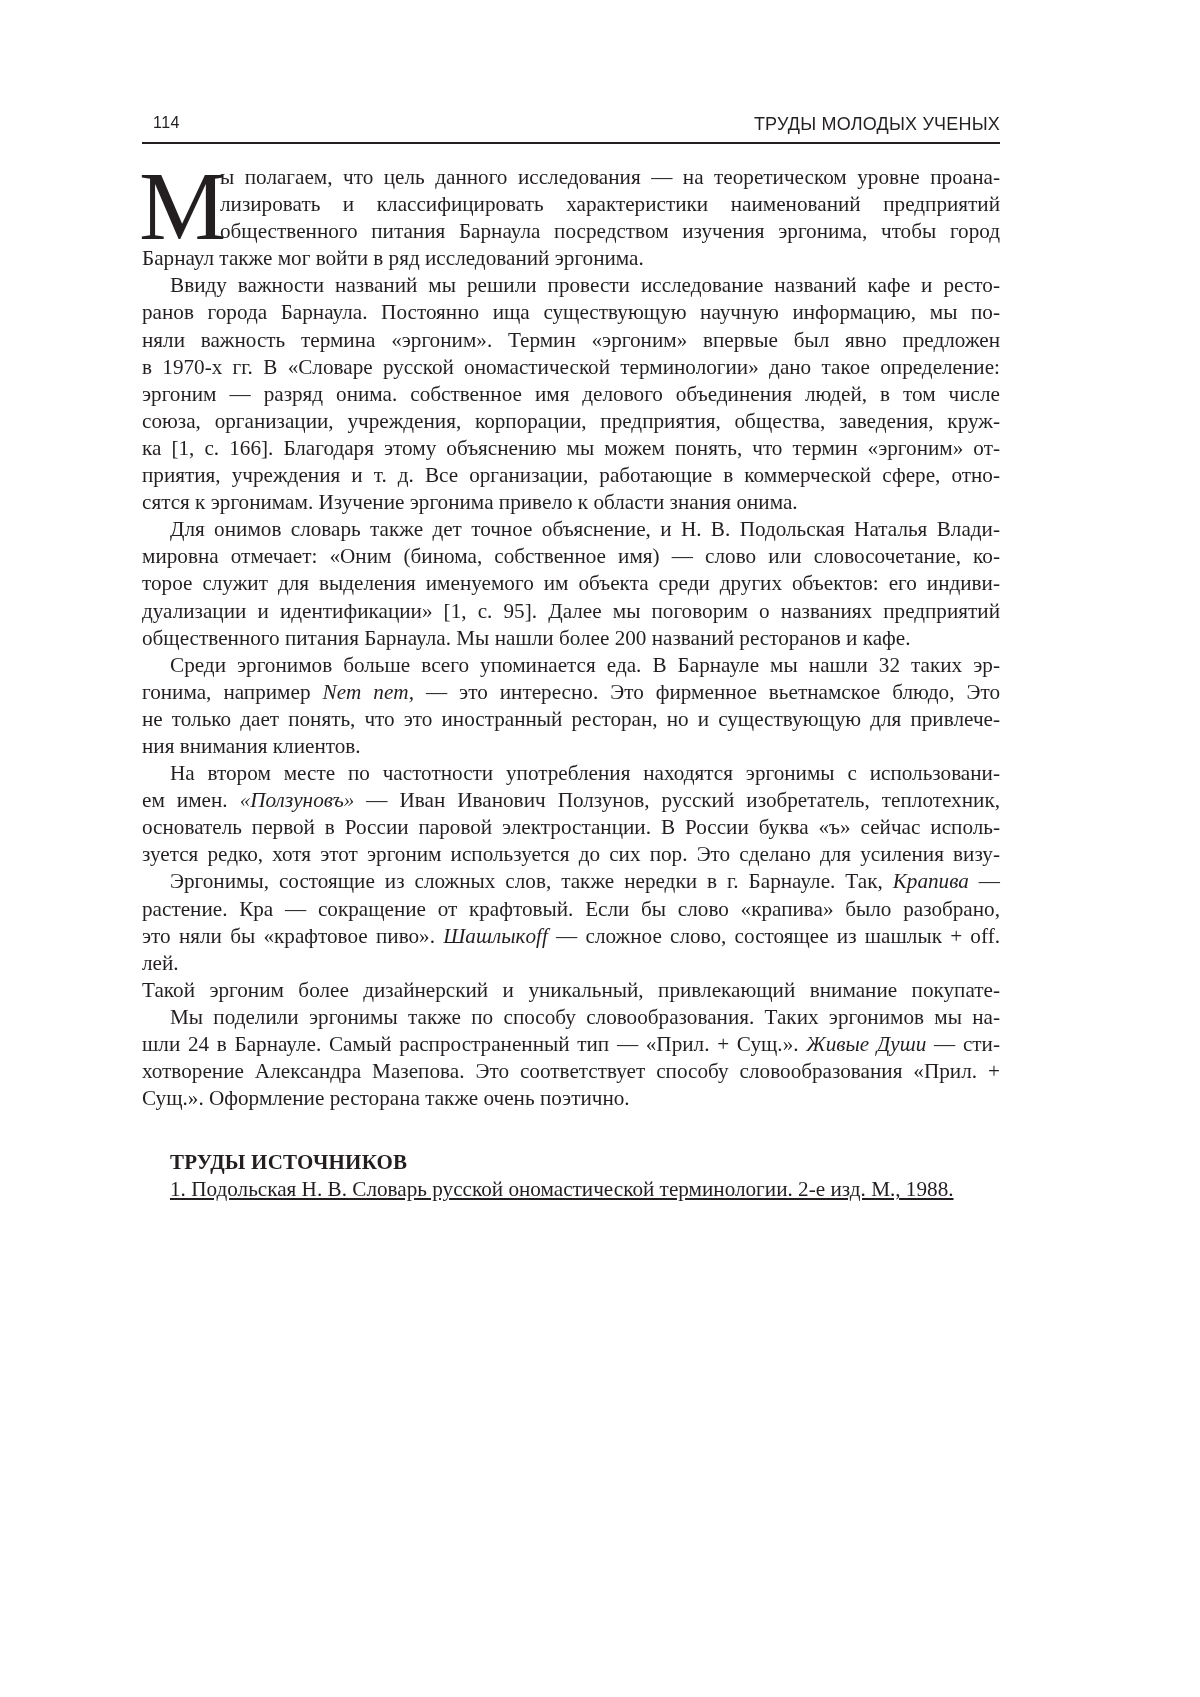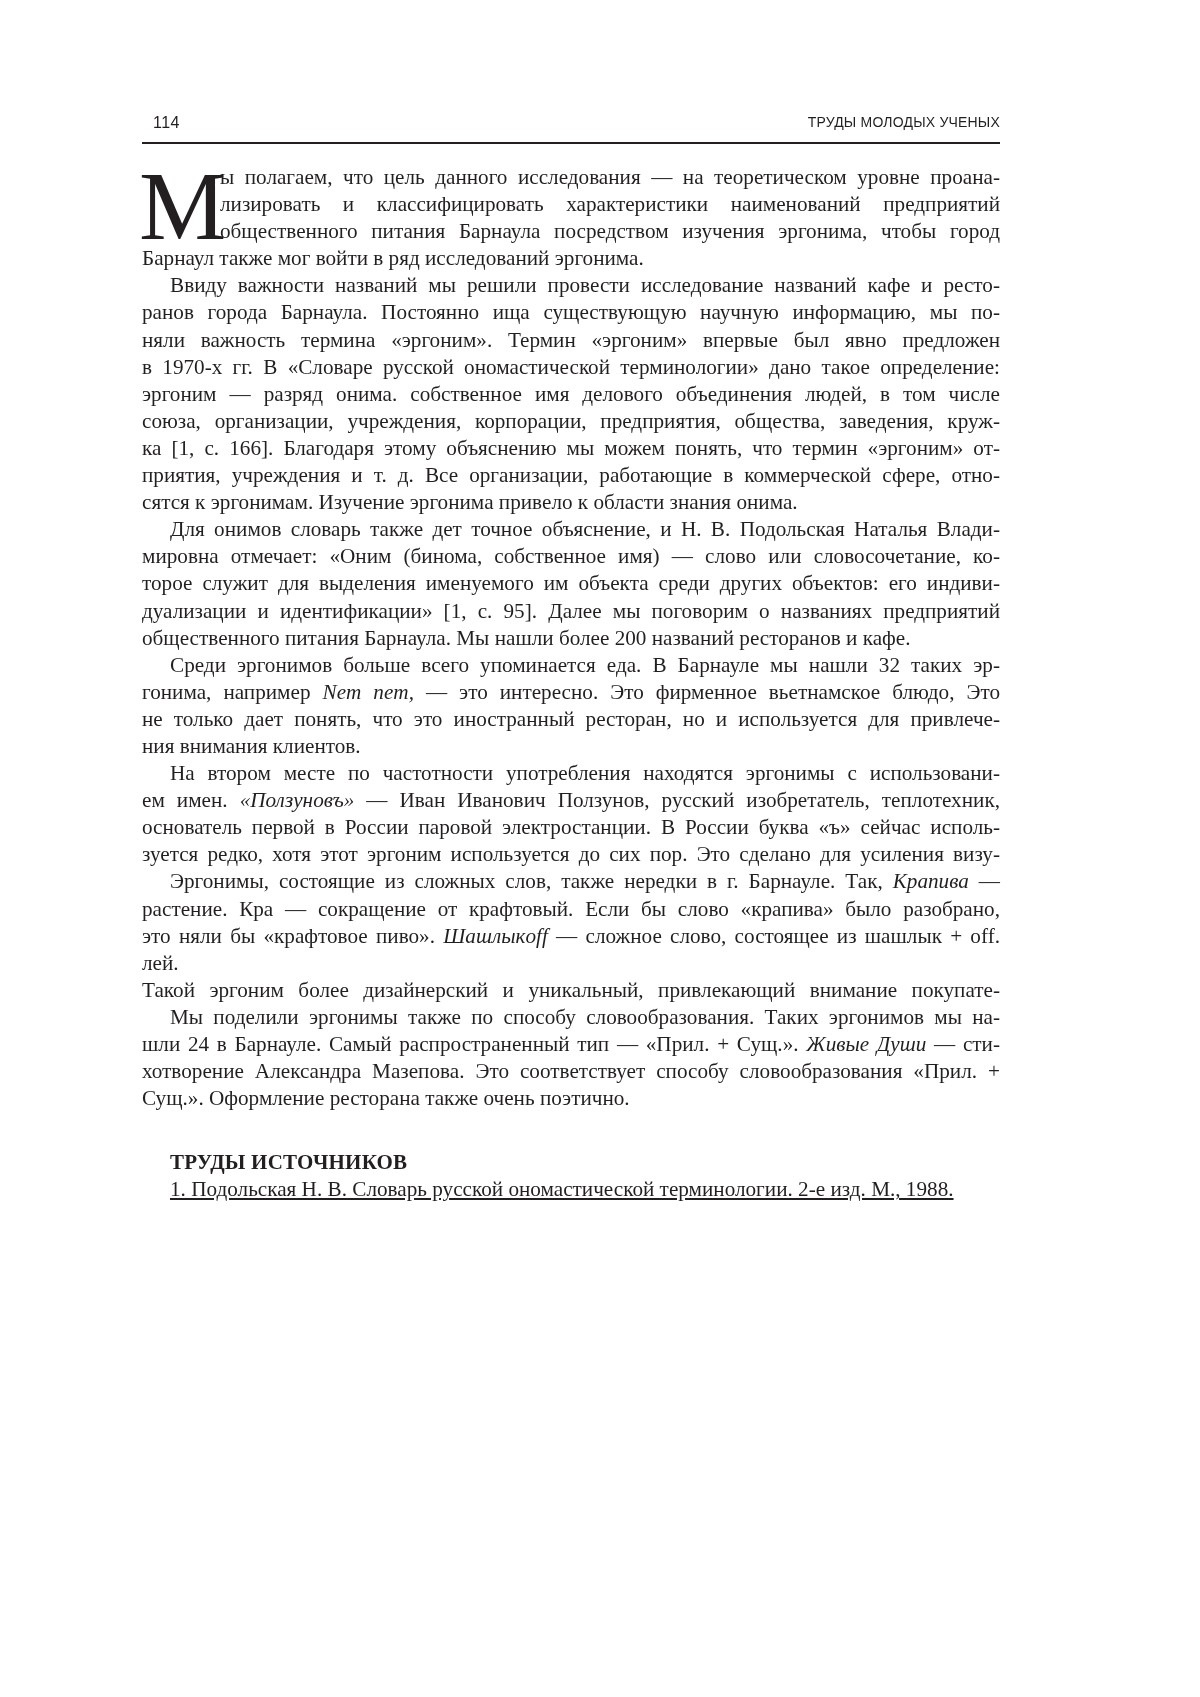--- a/index.html
+++ b/index.html
@@ -1,20 +1,20 @@
 <!DOCTYPE html>
 <html><head>
 <meta charset="utf-8">
 <style>
   html, body { margin: 0; padding: 0; background: #ffffff; }
   body { width: 1200px; height: 1697px; position: relative; overflow: hidden; color: #231f20; }
   .page { position: absolute; left: 142px; top: 0; width: 858px; }
   .running-head { position: absolute; top: 108px; left: 0; width: 858px; height: 30px; font-family: "DejaVu Sans", sans-serif; font-size: 18px; color: #231f20; }
   .page-num { position: absolute; left: 0; top: 6px; font-family: "Liberation Sans", sans-serif; font-size: 16px; letter-spacing: 0.5px; margin-left: 11px; }
-  .journal-title { position: absolute; right: 0; top: 6px; font-family: "Liberation Sans", sans-serif; font-size: 14px; letter-spacing: 0.2px; }
+  .journal-title { position: absolute; right: 0; top: 6px; font-family: "Liberation Sans", sans-serif; font-size: 18px; letter-spacing: 0.2px; }
   .head-rule { position: absolute; top: 142px; left: 0; width: 858px; height: 0; border-top: 2.5px solid #231f20; }
   .body { position: absolute; top: 164px; left: 0; width: 858px; font-family: "Liberation Serif", serif; font-size: 21.2px; line-height: 27.1px; }
   .line { display: block; height: 27.1px; white-space: nowrap; text-align: justify; text-align-last: justify; }
   .line.last { text-align-last: left; }
   .line.indent { padding-left: 28px; }
   .line.dropcap-line { padding-left: 78px; }
   .dropcap { position: absolute; left: -3px; top: 2px; font-family: "Liberation Serif", serif; font-size: 98px; line-height: 80px; font-weight: normal; }
   .section-gap { display: block; height: 37px; }
   .refs-heading { display: block; height: 27.1px; padding-left: 28px; font-weight: bold; font-size: 21px; letter-spacing: 0.2px; }
   .ref-item { display: block; height: 27.1px; padding-left: 28px; white-space: nowrap; text-decoration: underline; }
@@ -52,21 +52,21 @@
       <div>
         <span class="line indent"><span>Для онимов словарь также дет точное объяснение, и Н. В. Подольская Наталья Влади-</span></span>
         <span class="line"><span>мировна отмечает: «Оним (бинома, собственное имя) — слово или словосочетание, ко-</span></span>
         <span class="line"><span>торое служит для выделения именуемого им объекта среди других объектов: его индиви-</span></span>
         <span class="line"><span>дуализации и идентификации» [1, с. 95]. Далее мы поговорим о названиях предприятий</span></span>
         <span class="line last"><span>общественного питания Барнаула. Мы нашли более 200 названий ресторанов и кафе.</span></span>
       </div>
       <div>
         <span class="line indent"><span>Среди эргонимов больше всего упоминается еда. В Барнауле мы нашли 32 таких эр-</span></span>
         <span class="line"><span>гонима, например </span><i>Nem nem,</i><span> — это интересно. Это фирменное вьетнамское блюдо, Это</span></span>
-        <span class="line"><span>не только дает понять, что это иностранный ресторан, но и используется для привлече-</span></span>
+        <span class="line"><span>не только дает понять, что это иностранный ресторан, но и существующую для привлече-</span></span>
         <span class="line last"><span>ния внимания клиентов.</span></span>
       </div>
       <div>
         <span class="line indent"><span>На втором месте по частотности употребления находятся эргонимы с использовани-</span></span>
         <span class="line"><span>ем имен. </span><i>«Ползуновъ»</i><span> — Иван Иванович Ползунов, русский изобретатель, теплотехник,</span></span>
         <span class="line"><span>основатель первой в России паровой электростанции. В России буква «ъ» сейчас исполь-</span></span>
         <span class="line"><span>зуется редко, хотя этот эргоним используется до сих пор. Это сделано для усиления визу-</span></span>
       </div>
       <div>
         <span class="line indent"><span>Эргонимы, состоящие из сложных слов, также нередки в г. Барнауле. Так, </span><i>Крапива</i><span> —</span></span>

